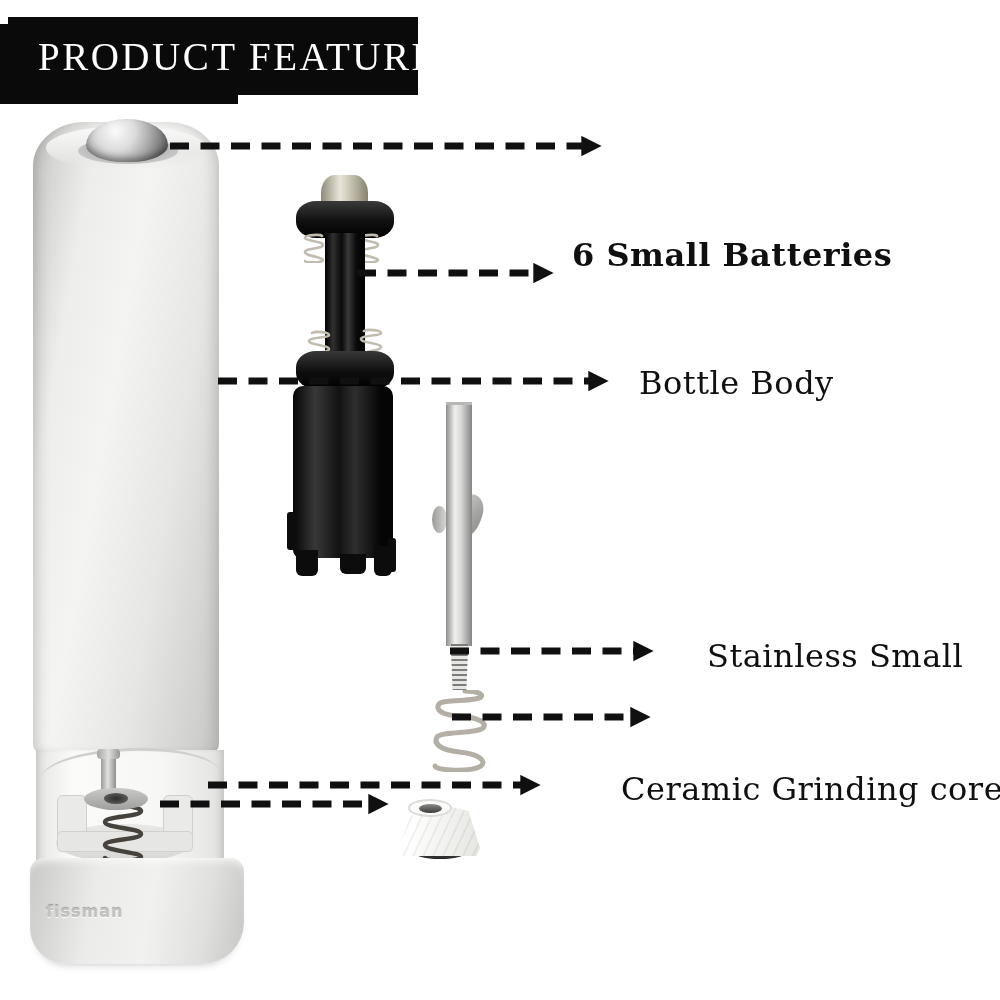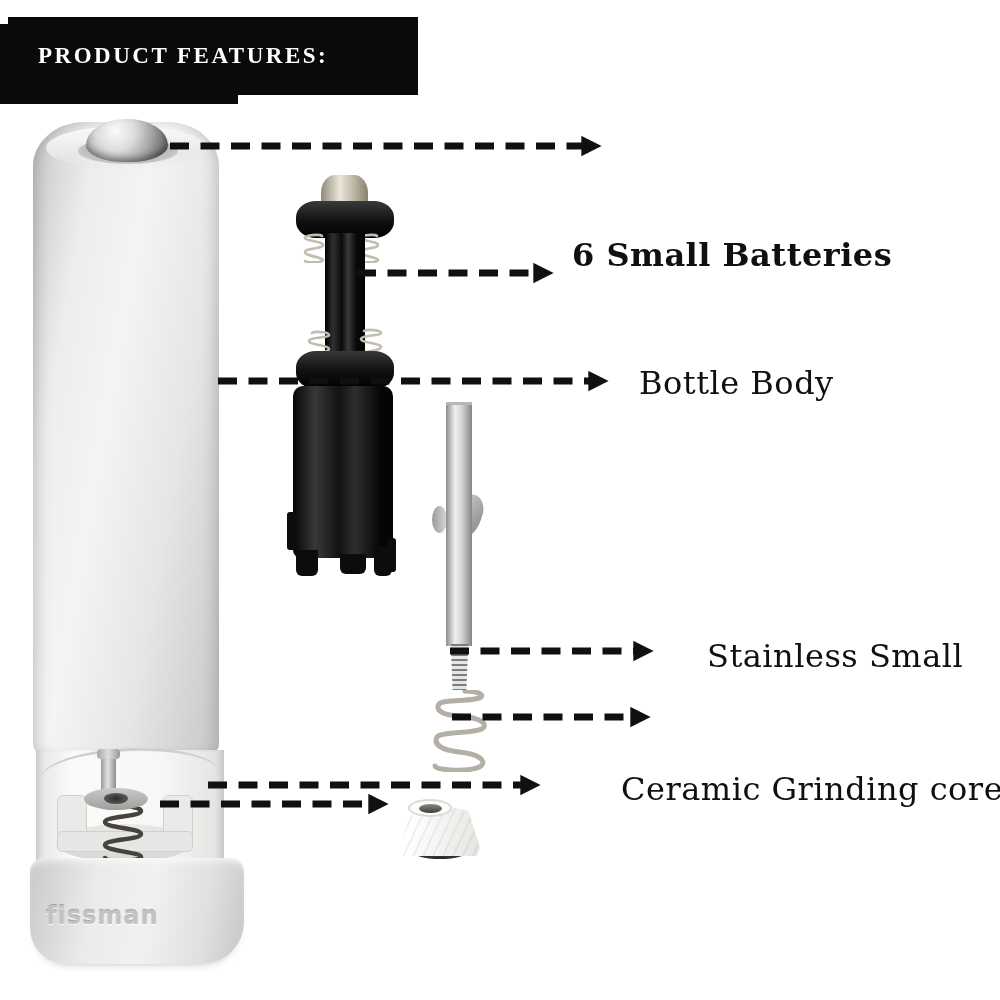--- a/index.html
+++ b/index.html
@@ -14,21 +14,21 @@
     position:relative;width:1000px;height:1000px;background:var(--bg);
     overflow:hidden;font-family:"DejaVu Serif",serif;
   }
   .abs{position:absolute;}
 
   
   .banner-back{left:0;top:24px;width:238px;height:80px;background:var(--banner-bg);}
   .banner{left:8px;top:17px;width:410px;height:78px;background:var(--banner-bg);
     display:flex;align-items:center;padding-left:30px;}
   .banner-title{color:var(--banner-text);font-family:"Liberation Serif",serif;
-    font-size:23px;letter-spacing:2.5px;font-weight:700;white-space:nowrap;}
+    font-size:39px;letter-spacing:2.5px;font-weight:400;white-space:nowrap;}
 
   
   .callout{color:var(--ink);font-size:32px;white-space:nowrap;transform:translateY(-52%);
     font-weight:500;letter-spacing:.5px;}
 
   
   .g-body{left:33px;top:122px;width:186px;height:632px;
     background:linear-gradient(100deg,#c6c6c4 0%,#ededeb 22%,#f4f4f2 42%,#e6e6e4 68%,#cbcbc9 96%);
     border-radius:52px 52px 10px 10px / 44px 44px 10px 10px;
     box-shadow:inset -10px 0 16px -8px rgba(0,0,0,.20), inset 10px 0 16px -8px rgba(0,0,0,.22);}
@@ -58,21 +58,21 @@
   .g-holder-l{left:57px;top:795px;width:30px;height:52px;background:#eaeae8;
     border:1px solid #cfcfcc;border-radius:6px;}
   .g-holder-r{left:163px;top:795px;width:30px;height:52px;background:#eaeae8;
     border:1px solid #cfcfcc;border-radius:6px;}
   .g-holder-bar{left:57px;top:831px;width:136px;height:21px;background:#e6e6e4;
     border:1px solid #d0d0cd;border-radius:5px;}
   .g-base{left:30px;top:858px;width:214px;height:106px;
     background:linear-gradient(100deg,#c9c9c7,#ebebe9 30%,#f1f1ef 55%,#e0e0de 80%,#c6c6c4);
     border-radius:14px 14px 42px 36px;
     box-shadow:inset 0 8px 10px -6px rgba(255,255,255,.9), 0 6px 10px -7px rgba(0,0,0,.30);}
-  .g-logo{left:46px;top:902px;font-family:"DejaVu Sans",sans-serif;font-size:24px;
+  .g-logo{left:46px;top:902px;font-family:"DejaVu Sans",sans-serif;font-size:16px;
     font-weight:bold;letter-spacing:1px;color:#c3c3c1;
     text-shadow:0 1px 1px rgba(255,255,255,.95), 0 -1px 1px rgba(110,110,110,.6);}
 
   
   .b-cap{left:321px;top:175px;width:47px;height:31px;
     border-radius:14px 14px 5px 5px / 18px 18px 5px 5px;
     background:linear-gradient(90deg,#8f8a7b,#e9e5d8 40%,#c9c4b4 62%,#87826f);}
   .b-disc-top{left:296px;top:201px;width:98px;height:37px;border-radius:20px / 16px;
     background:linear-gradient(180deg,#3a3a3a,#101010 55%,#000);}
   .b-col{left:325px;top:233px;width:40px;height:126px;

